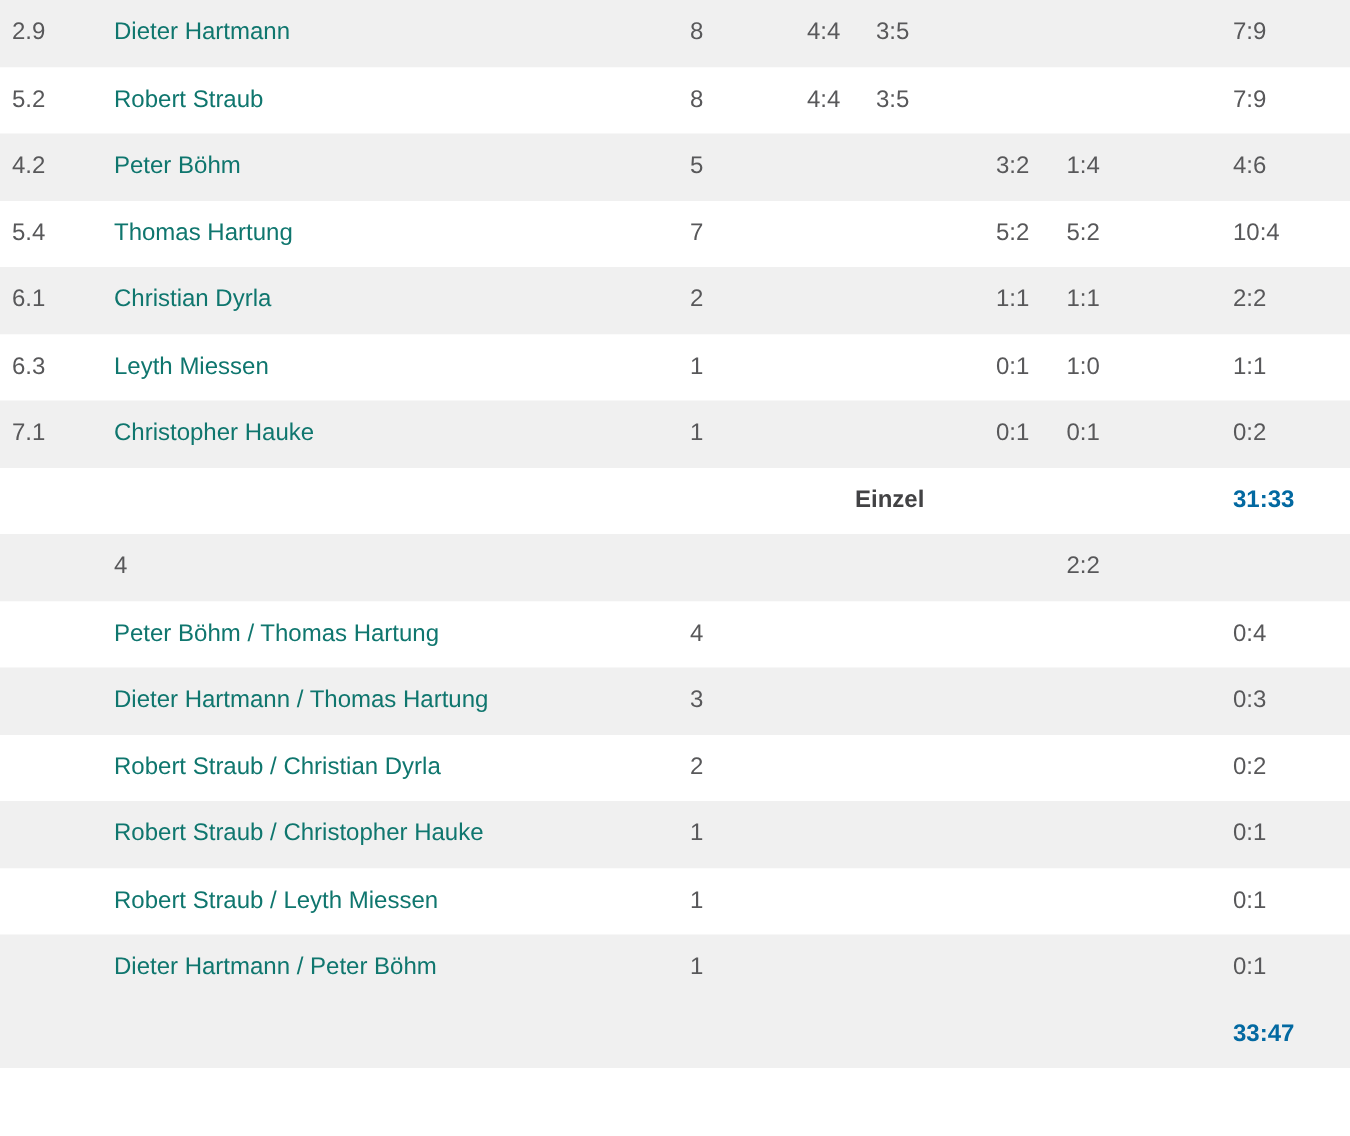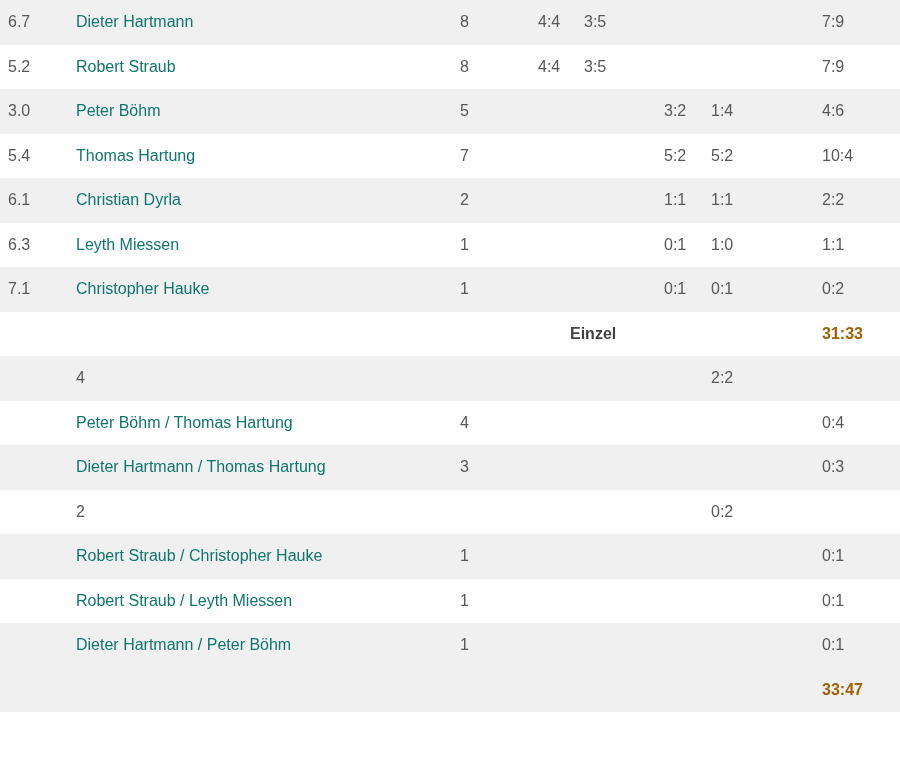--- a/index.html
+++ b/index.html
@@ -30,37 +30,37 @@
     overflow: hidden;
   }
   .cell.rank { color: #58585a; }
   .cell.name {
     color: #0f766e;
     cursor: pointer;
   }
   .cell.num { color: #58585a; }
   .cell.bold {
     font-weight: 700;
-    color: #a16207;
+    color: #0369a1;
   }
   .section-label {
     grid-column: 1 / 8;
     padding-left: 570px;
     font-weight: 700;
     color: #424244;
   }
   .section-total { grid-column: 8 / 9; }
 </style>
 </head>
 <body>
 
 <div id="app">
 
   <div class="row gray">
-    <div class="cell rank">6.7</div>
+    <div class="cell rank">2.9</div>
     <div class="cell name">Dieter Hartmann</div>
     <div class="cell num">8</div>
     <div class="cell num">4:4</div>
     <div class="cell num">3:5</div>
     <div class="cell num"></div>
     <div class="cell num"></div>
     <div class="cell num">7:9</div>
   </div>
 
   <div class="row">
@@ -68,21 +68,21 @@
     <div class="cell name">Robert Straub</div>
     <div class="cell num">8</div>
     <div class="cell num">4:4</div>
     <div class="cell num">3:5</div>
     <div class="cell num"></div>
     <div class="cell num"></div>
     <div class="cell num">7:9</div>
   </div>
 
   <div class="row gray">
-    <div class="cell rank">3.0</div>
+    <div class="cell rank">4.2</div>
     <div class="cell name">Peter Böhm</div>
     <div class="cell num">5</div>
     <div class="cell num"></div>
     <div class="cell num"></div>
     <div class="cell num">3:2</div>
     <div class="cell num">1:4</div>
     <div class="cell num">4:6</div>
   </div>
 
   <div class="row">
@@ -161,20 +161,21 @@
     <div class="cell num">3</div>
     <div class="cell num"></div>
     <div class="cell num"></div>
     <div class="cell num"></div>
     <div class="cell num"></div>
     <div class="cell num">0:3</div>
   </div>
 
   <div class="row">
     <div class="cell rank"></div>
+    <div class="cell name">Robert Straub / Christian Dyrla</div>
     <div class="cell num">2</div>
     <div class="cell num"></div>
     <div class="cell num"></div>
     <div class="cell num"></div>
     <div class="cell num"></div>
     <div class="cell num">0:2</div>
   </div>
 
   <div class="row gray">
     <div class="cell rank"></div>

